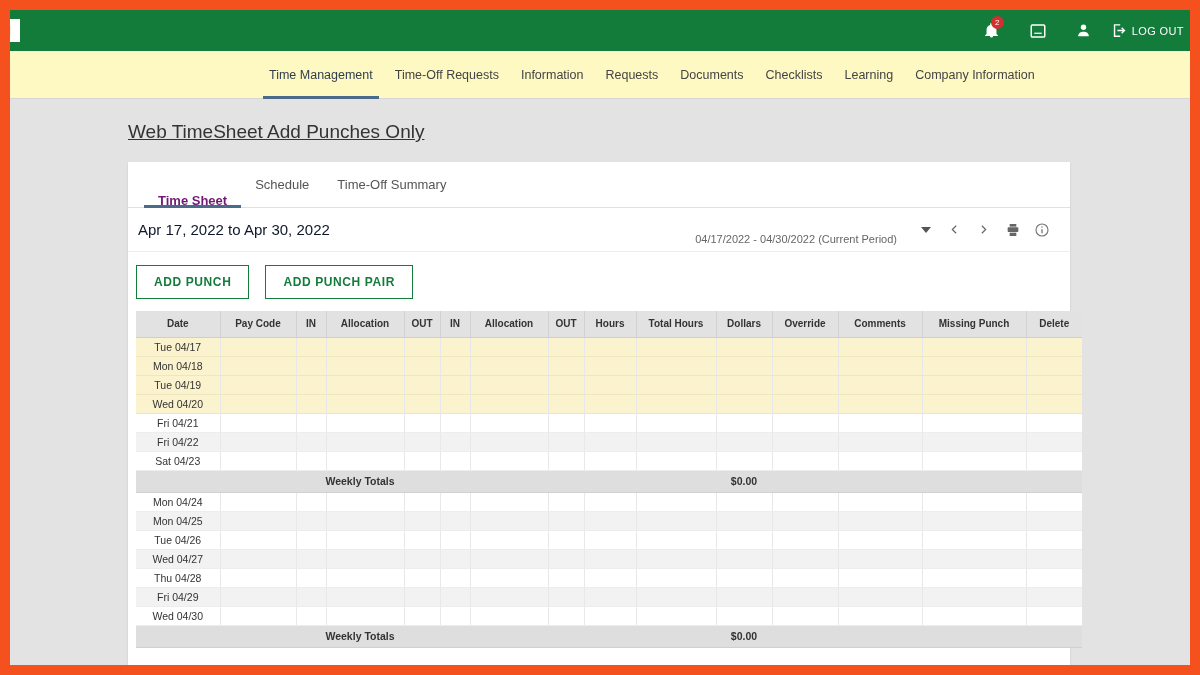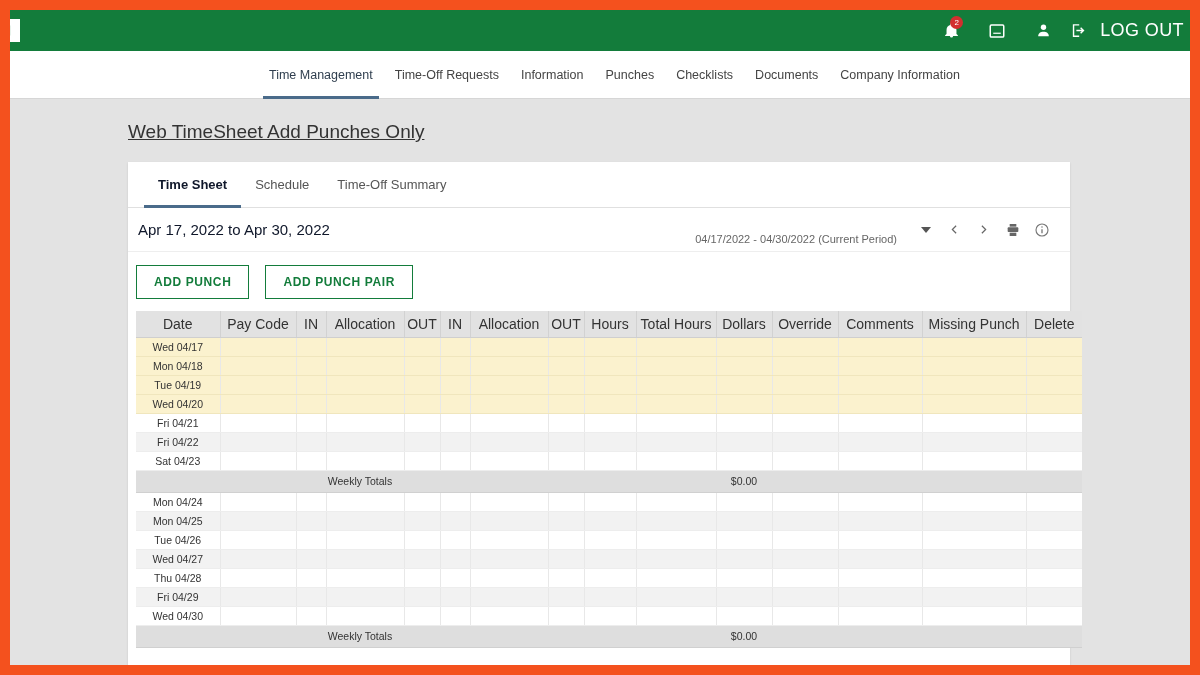--- a/index.html
+++ b/index.html
@@ -46,30 +46,30 @@
   .tb-icon svg { display: block; }
   .badge {
     position: absolute; top: 6px; right: 11px;
     min-width: 13px; height: 13px;
     border-radius: 50%;
     background: #d32f2f; color: #fff;
     font-size: 8px; line-height: 13px; text-align: center;
     font-family: "Liberation Sans", sans-serif;
   }
   .logout {
-    display: flex; align-items: center; gap: 13px;
-    color: #fff; font-size: 18px; letter-spacing: .4px;
+    display: flex; align-items: center; gap: 4px;
+    color: #fff; font-size: 11px; letter-spacing: .4px;
     padding-right: 6px; margin-left: 4px;
     white-space: nowrap; cursor: pointer;
     overflow: hidden;
   }
 
   
   .navbar {
-    height: 48px; background: #ffffff;
+    height: 48px; background: #fef9c3;
     display: flex; align-items: center;
     padding-left: 248px;
     border-bottom: 1px solid #d6d6d6;
     position: relative;
   }
   .nav-item {
     font-size: 12.5px; color: #444;
     padding: 0 11px; height: 48px;
     display: flex; align-items: center;
     cursor: pointer; position: relative;
@@ -102,21 +102,21 @@
   .card-tabs {
     display: flex; align-items: center;
     height: 46px; padding-left: 16px;
     border-bottom: 1px solid #e0e0e0;
   }
   .card-tab {
     font-size: 13px; color: #555;
     height: 46px; display: flex; align-items: center;
     padding: 0 14px; cursor: pointer; position: relative;
   }
-  .card-tab.active { color: #0f172a; font-weight: bold; }
+  .card-tab.active { color: #701a75; font-weight: bold; align-items: flex-end; }
   .card-tab.active::after {
     content: ""; position: absolute;
     left: 0; right: 0; bottom: 0; height: 3px;
     background: #4a6b8a;
   }
 
   .period-row {
     display: flex; align-items: center;
     height: 44px; padding: 0 14px 0 10px;
     border-bottom: 1px solid #eee;
@@ -139,40 +139,40 @@
     font-size: 12px; font-weight: bold; letter-spacing: .6px;
     padding: 9px 17px; cursor: pointer;
     font-family: "Liberation Sans", sans-serif;
   }
 
   
   .tbl-wrap { padding: 0 8px; }
   table.ts { width: 100%; border-collapse: collapse; table-layout: fixed; }
   table.ts th {
     background: #e2e2e2;
-    font-size: 14px; color: #333; font-weight: normal;
+    font-size: 10px; color: #333; font-weight: bold;
     height: 26px; text-align: center;
     border-right: 1px solid #d2d2d2;
     border-bottom: 1px solid #cfcfcf;
     white-space: nowrap;
   }
   table.ts th:last-child { border-right: none; }
   table.ts td {
     height: 19px; font-size: 10.5px; color: #333;
     border-right: 1px solid #e8e8e8;
     border-bottom: 1px solid #ededed;
     text-align: center;
   }
   table.ts td:last-child { border-right: none; }
   td.date-cell { text-align: center; color: #333; }
   tr.hl td { background: #fbf2ce; border-bottom-color: #f0e6bd; }
   tr.odd td { background: #f2f2f2; }
   tr.even td { background: #ffffff; }
   tr.totals td {
-    background: #dedede; height: 22px; font-weight: normal;
+    background: #dedede; height: 22px; font-weight: bold;
     border-right: none; border-bottom: 1px solid #d0d0d0; margin-left: 16px;
   }
   .totals-label { text-align: center; }
   .totals-val { text-align: center; font-weight: normal; }
 
   
   .approve-bar {
     display: flex; align-items: center; justify-content: flex-end;
     gap: 13px; padding: 20px 14px 16px 0;
   }
@@ -223,27 +223,30 @@
     <div class="nav-item active">
         <span>Time Management</span>
       </div>
     <div class="nav-item">
         <span>Time-Off Requests</span>
       </div>
     <div class="nav-item">
         <span>Information</span>
       </div>
     <div class="nav-item">
-        <span>Punches</span>
+        <span>Requests</span>
+      </div>
+    <div class="nav-item">
+        <span>Documents</span>
       </div>
     <div class="nav-item">
         <span>Checklists</span>
       </div>
     <div class="nav-item">
-        <span>Documents</span>
+        <span>Learning</span>
       </div>
     <div class="nav-item">
         <span>Company Information</span>
       </div>
   </div>
 
   <div class="page">
     <h1 class="page-title">Web TimeSheet Add Punches Only</h1>
 
     <div class="card">
@@ -332,21 +335,21 @@
               <th>Total Hours</th>
               <th>Dollars</th>
               <th>Override</th>
               <th>Comments</th>
               <th>Missing Punch</th>
               <th>Delete</th>
             </tr>
           </thead>
           <tbody>
             <tr class="hl">
-                <td class="date-cell">Wed 04/17</td>
+                <td class="date-cell">Tue 04/17</td>
                 <td></td>
                 <td></td>
                 <td></td>
                 <td></td>
                 <td></td>
                 <td></td>
                 <td></td>
                 <td></td>
                 <td></td>
                 <td></td>

